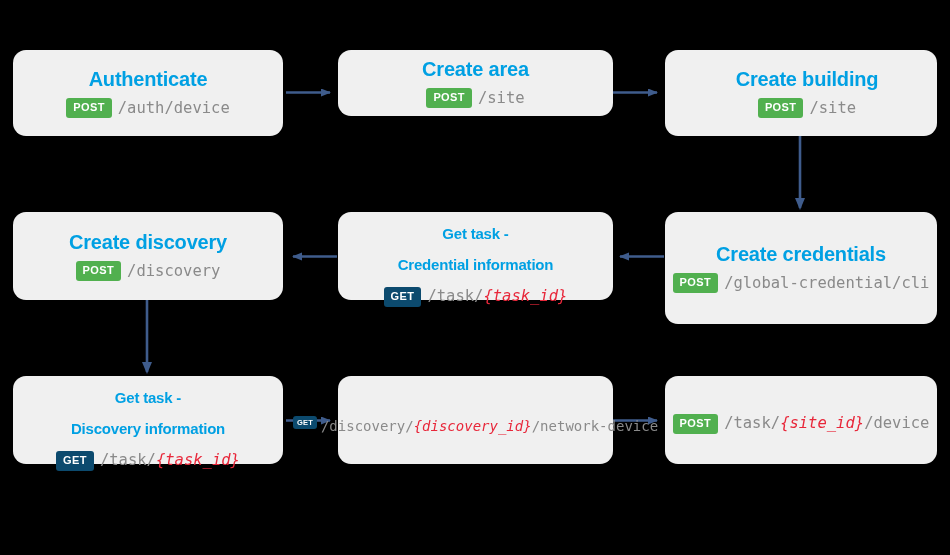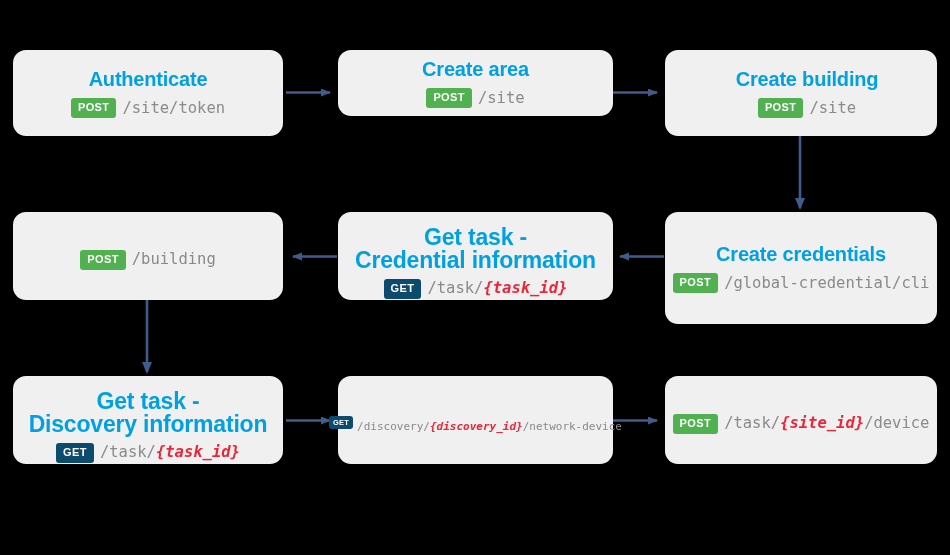--- a/index.html
+++ b/index.html
@@ -35,22 +35,22 @@
     color: #00a0e3;
     font-family: "Liberation Sans", sans-serif;
     font-weight: bold;
     font-size: 20px;
     line-height: 23px;
     text-align: center;
     white-space: pre-line;
     letter-spacing: -0.2px;
   }
   .node-title.two-line {
-    font-size: 23px;
-    line-height: 23px;
+    font-size: 15px;
+    line-height: 31px;
     margin-top: 12px;
   }
   .endpoint-row {
     display: flex;
     align-items: center;
     justify-content: center;
     margin-top: 7px;
     gap: 6px;
     max-width: 100%;
   }
@@ -72,32 +72,32 @@
   .path {
     font-family: "DejaVu Sans Mono", monospace;
     font-size: 15.5px;
     line-height: 17px;
     color: #8a8a8a;
     white-space: nowrap;
   }
   .path .var {
     color: #e8273a;
     font-style: italic;
-    font-weight: bold;
+    font-weight: normal;
   }
   
   .endpoint-row.compact .verb {
     font-size: 7.5px;
     line-height: 7.5px;
     padding: 3px 4px 3px 4px;
     letter-spacing: 0.2px;
   }
   .endpoint-row.compact { gap: 4px; margin-top: 5px; }
   .endpoint-row.compact .path {
-    font-size: 11px;
+    font-size: 14px;
     line-height: 13px;
     margin-top: 7px;
   }
 
   svg.edges {
     position: absolute;
     left: 0; top: 0;
     width: 950px;
     height: 555px;
     pointer-events: none;
@@ -135,44 +135,45 @@
 
     <line x1="286" y1="420.5" x2="330" y2="420.5" stroke="#3f5c8c" stroke-width="2.6" marker-end="url(#arrowR)"></line>
 
     <line x1="613" y1="420.5" x2="657" y2="420.5" stroke="#3f5c8c" stroke-width="2.6" marker-end="url(#arrowR)"></line>
   </svg>
 
   <div class="node" style="left:13px; top:50px; width:270px; height:86px;">
     <div class="node-title">Authenticate</div>
     <div class="endpoint-row">
       <span class="verb post">POST</span>
-      <span class="path"><span>/site/token</span><span class="var"></span><span></span></span>
+      <span class="path"><span>/auth/device</span><span class="var"></span><span></span></span>
     </div>
   </div>
 
   <div class="node" style="left:338px; top:50px; width:275px; height:66px;">
     <div class="node-title">Create area</div>
     <div class="endpoint-row">
       <span class="verb post">POST</span>
       <span class="path"><span>/site</span><span class="var"></span><span></span></span>
     </div>
   </div>
 
   <div class="node" style="left:665px; top:50px; width:272px; height:86px;padding-left:20px;">
     <div class="node-title">Create building</div>
     <div class="endpoint-row">
       <span class="verb post">POST</span>
       <span class="path"><span>/site</span><span class="var"></span><span></span></span>
     </div>
   </div>
 
   <div class="node" style="left:13px; top:212px; width:270px; height:88px;">
-    <div class="endpoint-row">
-      <span class="verb post">POST</span>
-      <span class="path"><span>/building</span><span class="var"></span><span></span></span>
+    <div class="node-title">Create discovery</div>
+    <div class="endpoint-row">
+      <span class="verb post">POST</span>
+      <span class="path"><span>/discovery</span><span class="var"></span><span></span></span>
     </div>
   </div>
 
   <div class="node" style="left:338px; top:212px; width:275px; height:88px;">
     <div class="node-title two-line">Get task -
 Credential information</div>
     <div class="endpoint-row">
       <span class="verb get">GET</span>
       <span class="path"><span>/task/</span><span class="var">{task_id}</span><span></span></span>
     </div>

